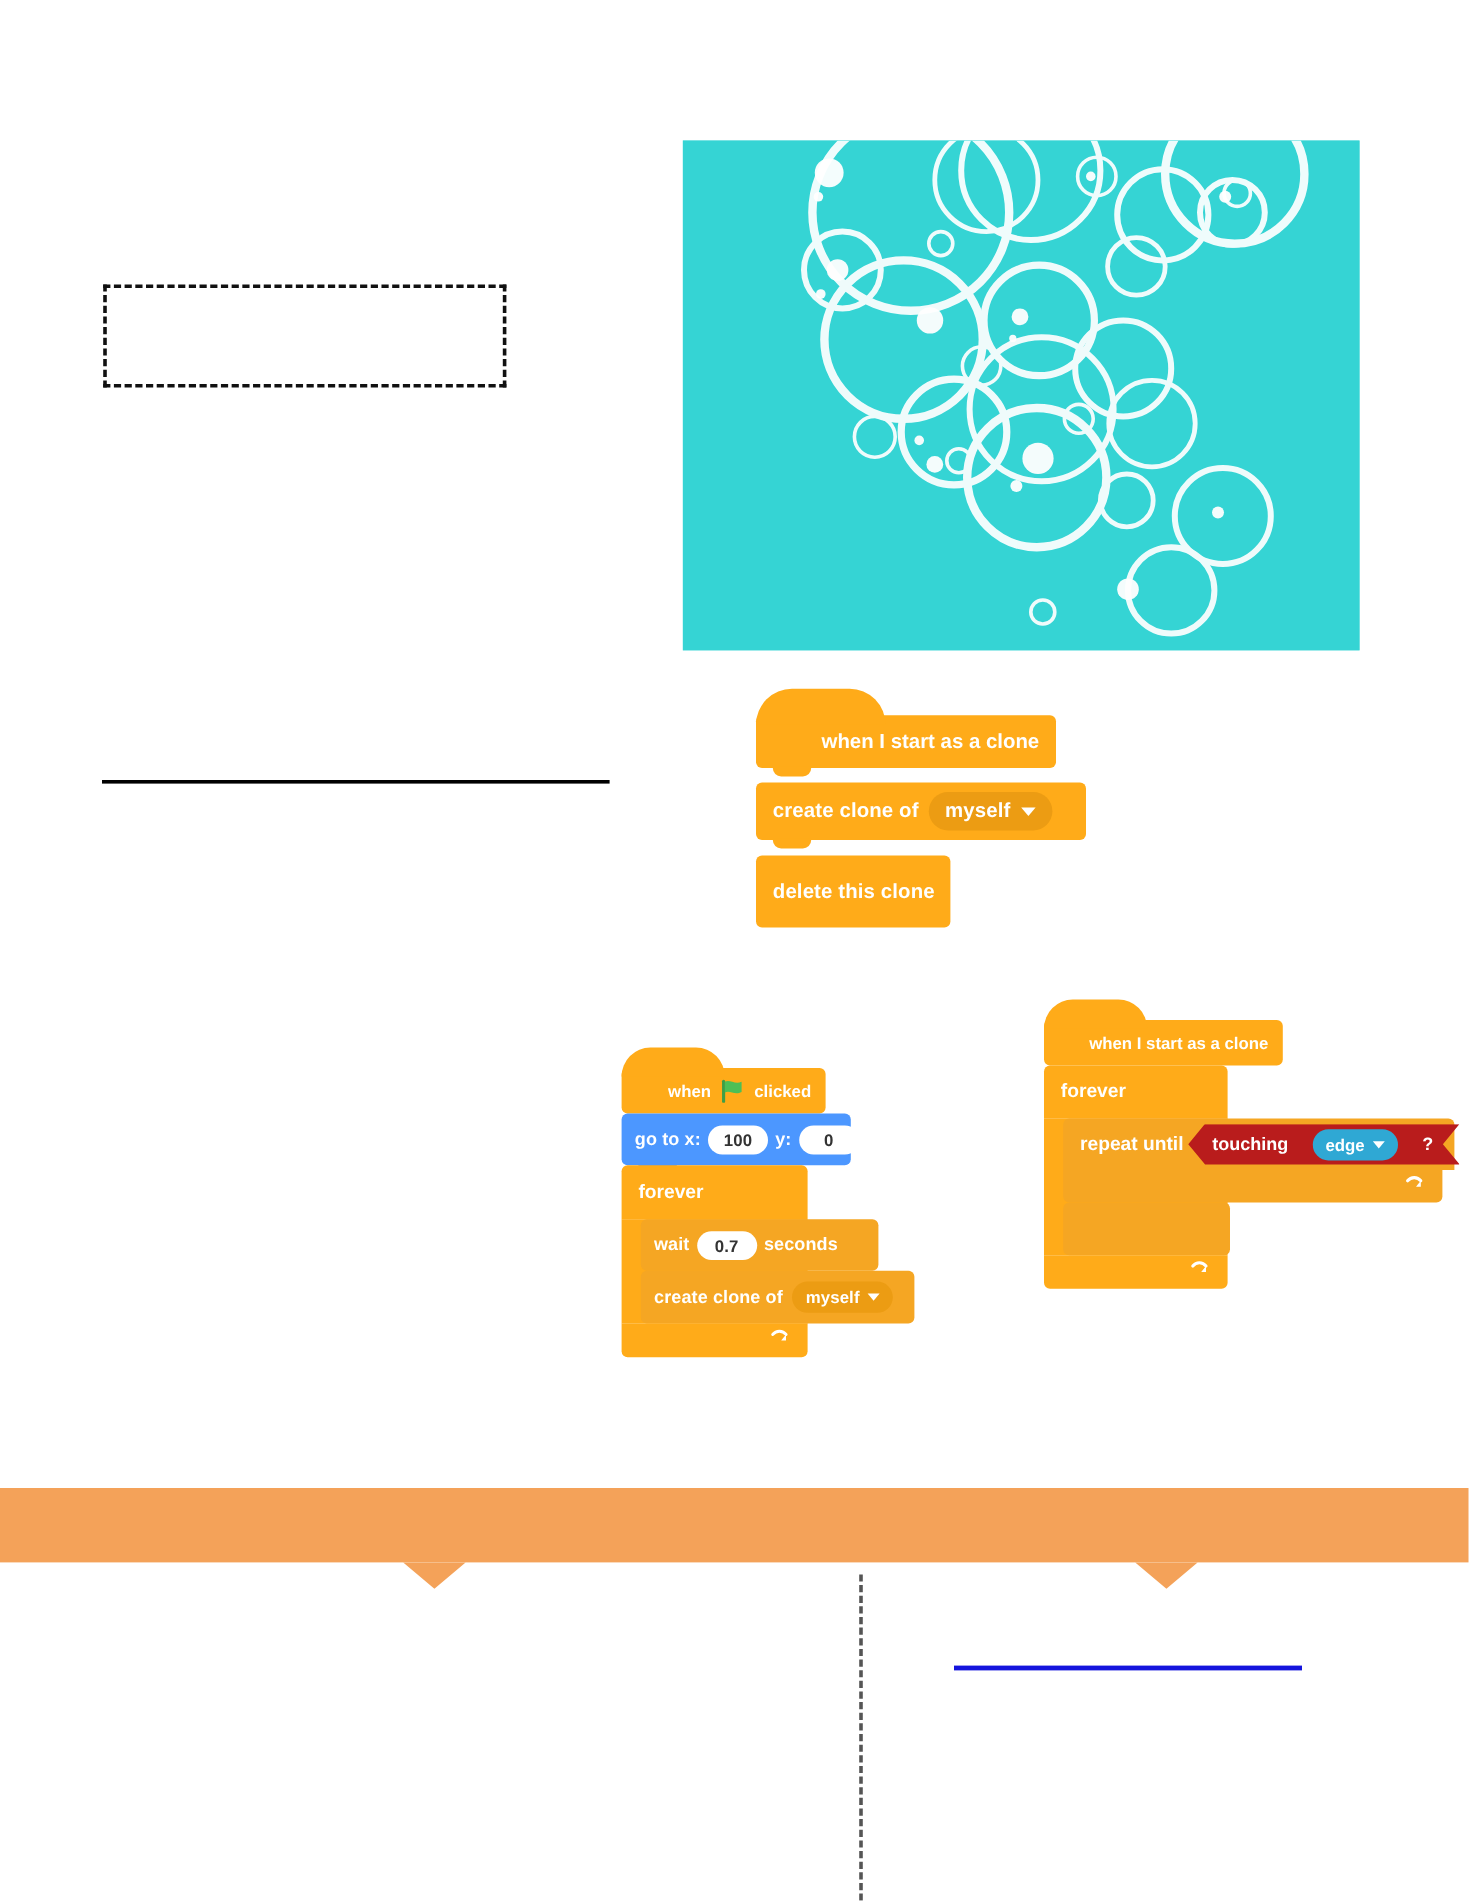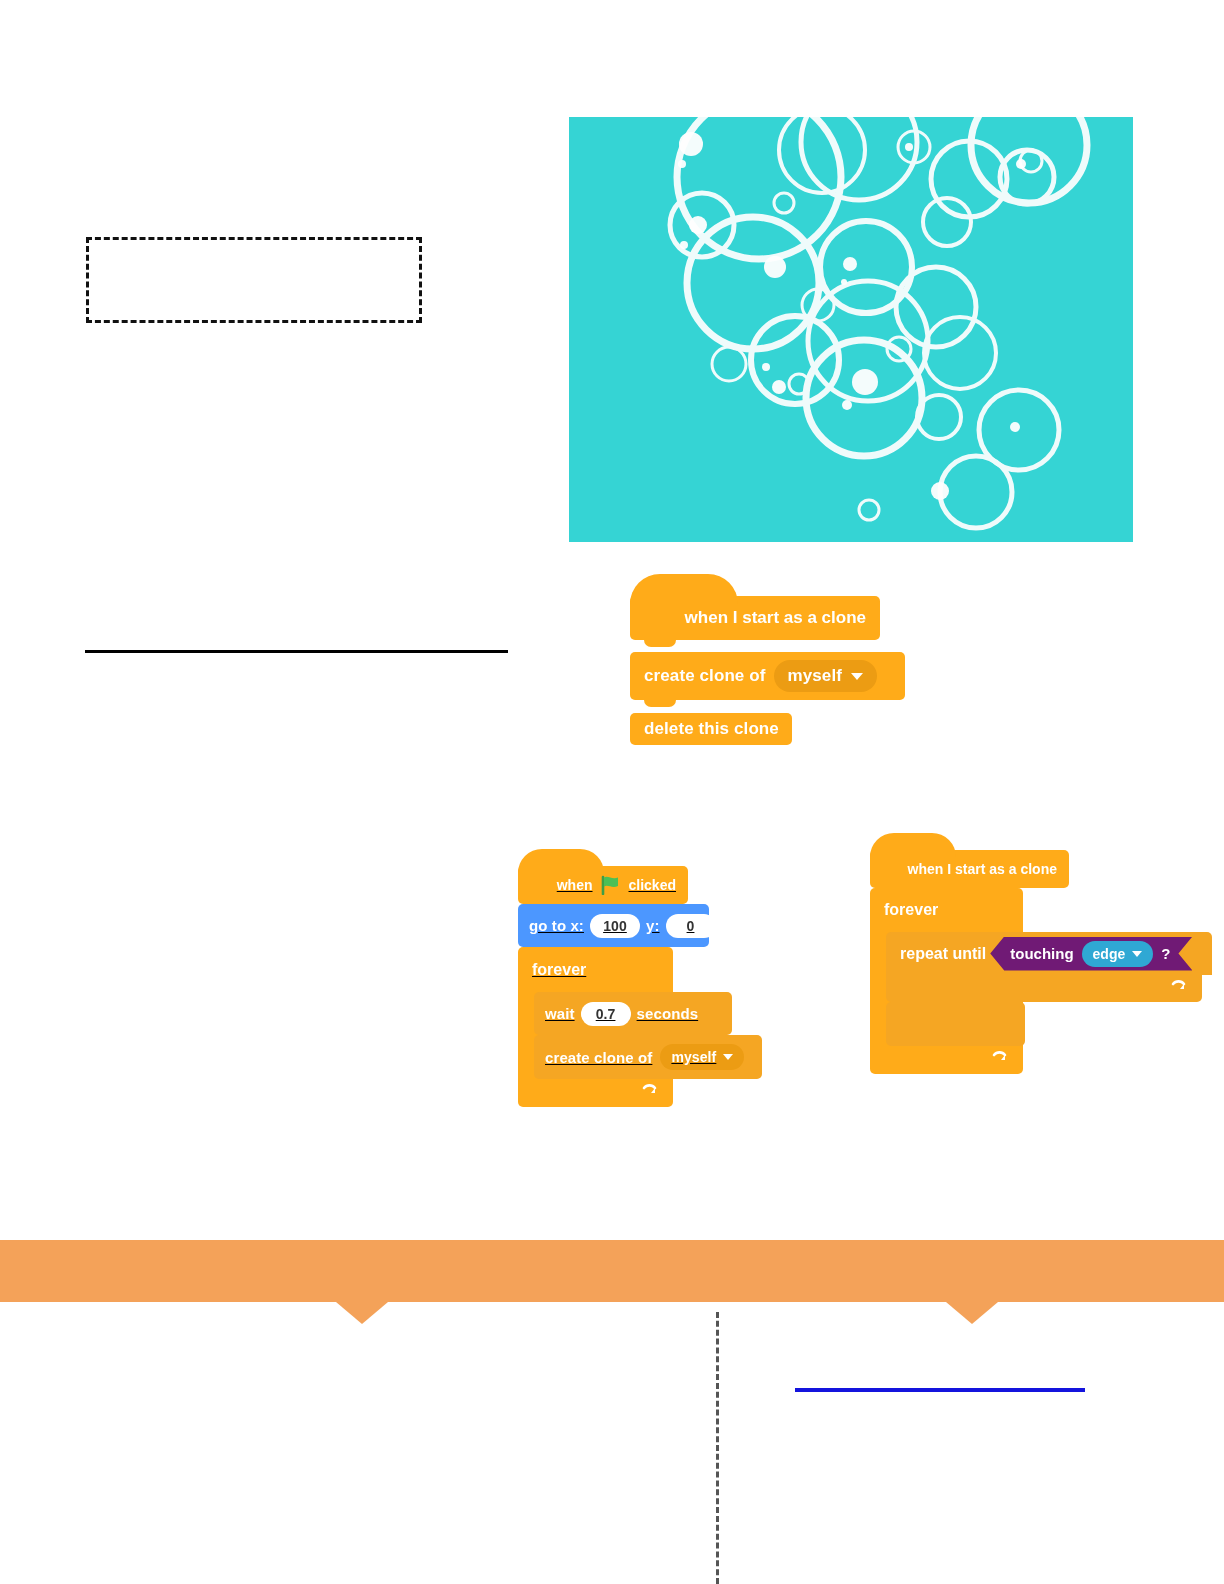--- a/index.html
+++ b/index.html
@@ -194,31 +194,31 @@
     border-top: 7px solid #ffffff;
   }
   .caret.sm {
     border-left-width: 5px; border-right-width: 5px; border-top-width: 6px;
   }
 
   
   .bool {
     display: inline-flex;
     align-items: center;
-    background: #701a75;
+    background: #b91c1c;
     color: #fff;
     font-weight: bold;
     height: 34px;
     padding: 0 8px;
     margin: 0 4px;
     font-size: 15px;
     clip-path: polygon(14px 0, 100% 0, calc(100% - 14px) 50%, 100% 100%, 14px 100%, 0 50%);
     padding-left: 20px;
     padding-right: 22px;
-    gap: 4px;
+    gap: 16px;
   }
 
   
   .cblock { position: relative; }
   .cblock > .c-head {
     background: #ffab19;
     border-radius: 5px 5px 0 0;
     color: #fff;
     font-weight: bold;
     display: flex;
@@ -331,26 +331,26 @@
 
     <div class="blk ctl" style="width:275px; margin-top:12px; height:48px;">
       <span class="lbl-gap">create clone of</span>
       <span class="dd ctl">
         <span>myself</span>
         <span class="caret"></span>
       </span>
       <div class="bump ctl"></div>
     </div>
 
-    <div class="blk ctl" style="width:162px; margin-top:13px; height:32px;">
+    <div class="blk ctl" style="width:162px; margin-top:13px; height:60px;">
       <span>delete this clone</span>
     </div>
   </div>
 
-  <div class="script" style="left:518px; top:866px; font-size:15px;text-decoration:underline;">
+  <div class="script" style="left:518px; top:890px; font-size:15px;">
 
     <div class="hat small" style="width:146px;">
       <div class="dome"></div>
       <span style="position:relative;">when</span>
       <span class="flag">
         <svg width="22" height="20" viewBox="0 0 22 20">
           <path d="M3 2 L3 19" stroke="#3f9e46" stroke-width="2.6" fill="none" stroke-linecap="round"></path>
           <path d="M4 2.5 C8 0, 12 5, 18 2.5 L18 11 C12 14, 8 9, 4 11.5 Z" fill="#4cbf56"></path>
         </svg>
       </span>

